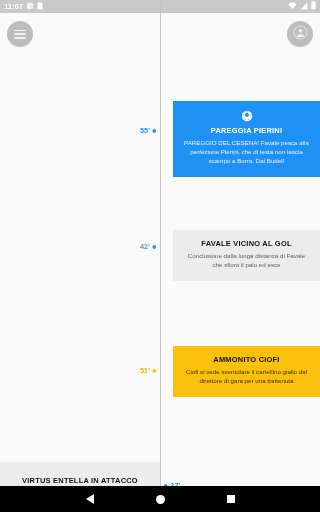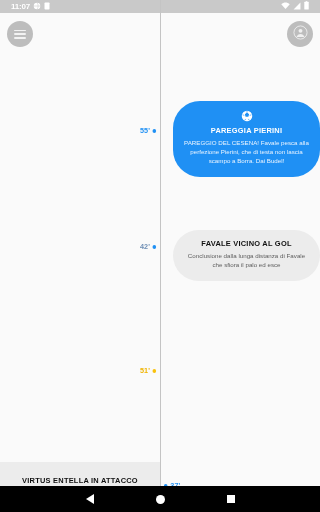--- a/index.html
+++ b/index.html
@@ -8,21 +8,21 @@
     font-family:"Liberation Sans", sans-serif;
     background:#fafafa;
     overflow:hidden;
     position:relative;
   }
 
   
   .statusbar {
     height:13px; background:#c9c9c9; color:#ffffff;
     display:flex; align-items:center; justify-content:space-between;
-    padding:0 11px; font-size:8px; font-weight:bold;
+    padding:0 4px; font-size:8px; font-weight:bold;
   }
   .sb-left, .sb-right { display:flex; align-items:center; gap:3px; }
   .sb-time { font-size:8px; letter-spacing:-.2px; color:#fff; }
   .sb-ico { display:inline-block; }
 
   
   .appbar {
     position:relative; height:88px; background:#fafafa;
   }
   .circle-btn {
@@ -57,21 +57,21 @@
   .timeline { position:absolute; top:101px; left:0; right:0; bottom:26px; }
   .axis {
     position:absolute; left:160px; top:-101px; bottom:0; width:1px;
     background:#c4c4c4;
   }
 
   .card {
     position:absolute; padding:9px 10px 11px;
     text-align:center;
   }
-  .card.right { left:173px; right:0;border-radius:27px; }
+  .card.right { left:173px; right:0; }
   .card.left  { left:0; width:160px; }
 
   .card .ctitle {
     font-size:8px; font-weight:bold; letter-spacing:.25px;
     transform:scaleX(.93); display:block;
     font-family:"Liberation Sans Narrow","Liberation Sans", sans-serif;
   }
   .card .cbody {
     font-size:6.2px; line-height:1.45; margin-top:4px; display:block;
   }
@@ -188,20 +188,24 @@
 
   <div class="card right grey" style="top:129px;">
     <span class="ctitle">FAVALE VICINO AL GOL</span>
     <span class="cbody">Conclusione dalla lunga distanza di Favale che sfiora il palo ed esce</span>
   </div>
   <div class="minute m-right m-grey" style="top:141px;">
     <span class="mlabel">42'</span>
     <span class="dot"></span>
   </div>
 
+  <div class="card right amber" style="top:245px;">
+    <span class="ctitle">AMMONITO CIOFI</span>
+    <span class="cbody">Ciofi si vede sventolare il cartellino giallo dal direttore di gara per una trattenuta</span>
+  </div>
   <div class="minute m-right m-amber" style="top:265px;">
     <span class="mlabel">51'</span>
     <span class="dot"></span>
   </div>
 
   <div class="card left grey" style="top:361px; padding-top:14px; padding-bottom:16px;text-align:center;">
     <span class="ctitle">VIRTUS ENTELLA IN ATTACCO</span>
   </div>
   <div class="minute m-left m-blue" style="top:380px;">
     <span class="mlabel">37'</span>

